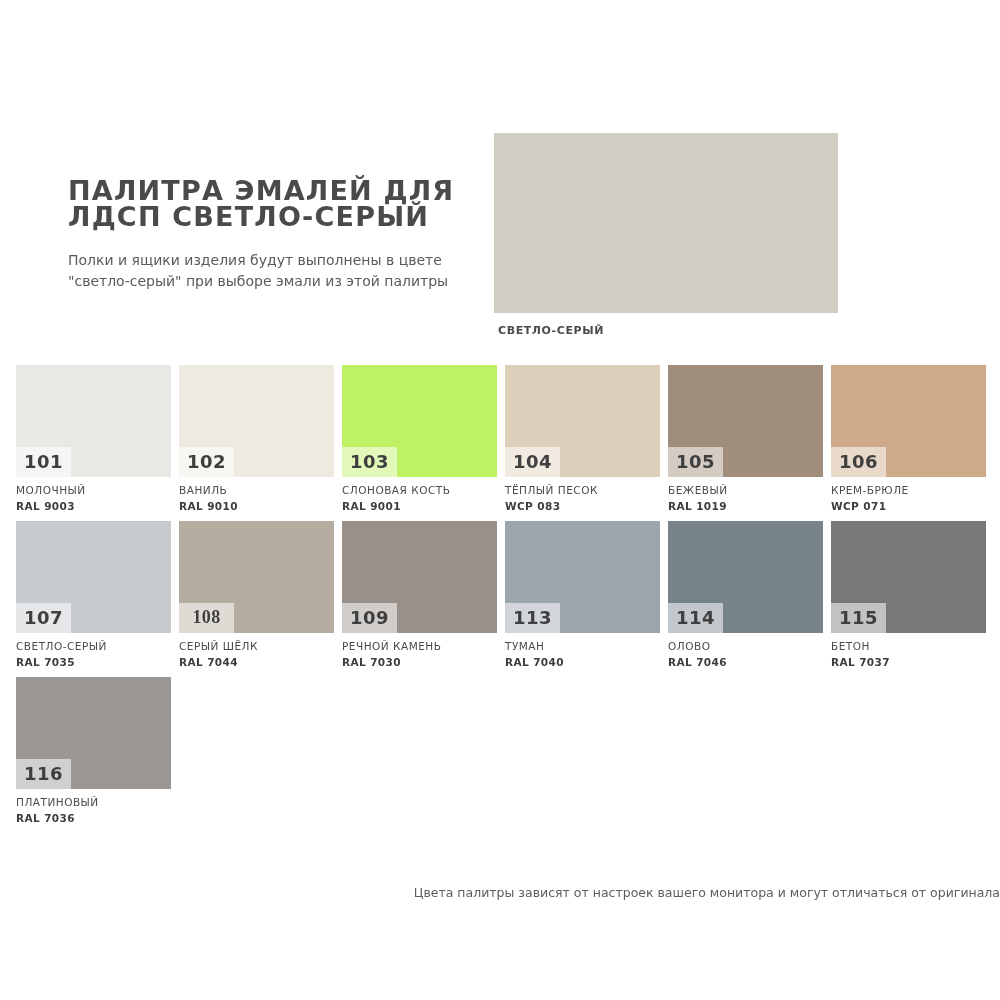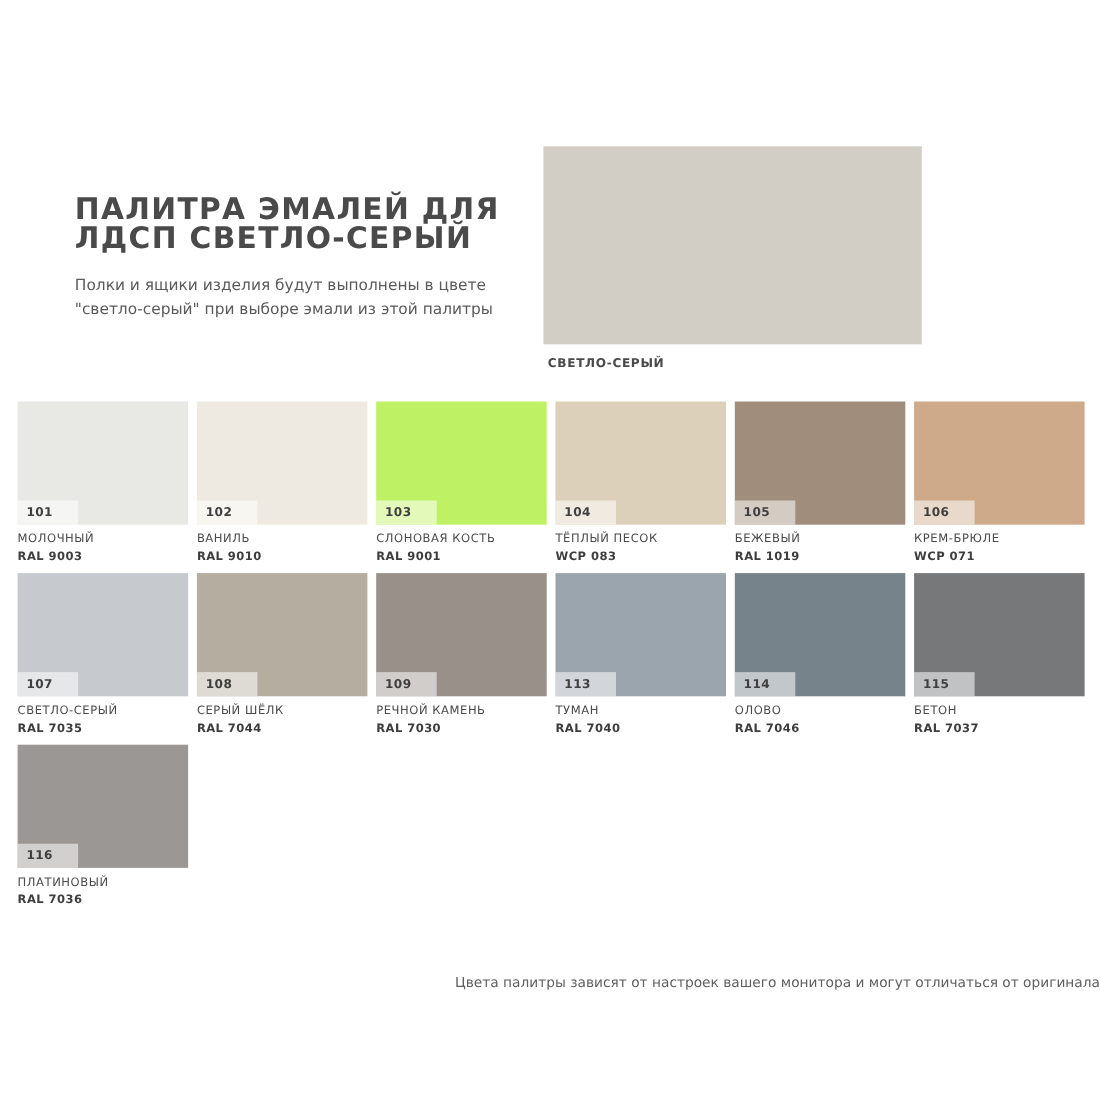--- a/index.html
+++ b/index.html
@@ -85,25 +85,25 @@
     height: 112px;
     position: relative;
   }
   .num-badge {
     position: absolute;
     left: 0;
     bottom: 0;
     min-width: 55px;
     padding: 4px 8px 5px 8px;
     background: rgba(255,255,255,0.55);
-    font-size: 11px;
+    font-size: 18px;
     font-weight: bold;
     color: #3f3f3f;
     letter-spacing: 0.4px;
-    text-align: left;
+    text-align: center;
     box-sizing: border-box;
   }
   .cell-name {
     margin-top: 7px;
     font-size: 10.5px;
     letter-spacing: 0.5px;
     color: #4a4a4a;
     text-transform: uppercase;
     white-space: nowrap;
   }
@@ -184,21 +184,21 @@
 
   <div class="row">
     <div class="cell">
       <div class="chip" style="background: rgb(198, 202, 206);">
         <div class="num-badge">107</div>
       </div>
       <div class="cell-name">СВЕТЛО-СЕРЫЙ</div>
       <div class="cell-code">RAL 7035</div>
     </div>
     <div class="cell">
-      <div class="chip" style="background: rgb(182, 173, 161);">
+      <div class="chip" style="background: rgb(182, 173, 161); font-family: Liberation Serif, serif;">
         <div class="num-badge">108</div>
       </div>
       <div class="cell-name">СЕРЫЙ ШЁЛК</div>
       <div class="cell-code">RAL 7044</div>
     </div>
     <div class="cell">
       <div class="chip" style="background: rgb(152, 144, 137);">
         <div class="num-badge">109</div>
       </div>
       <div class="cell-name">РЕЧНОЙ КАМЕНЬ</div>

